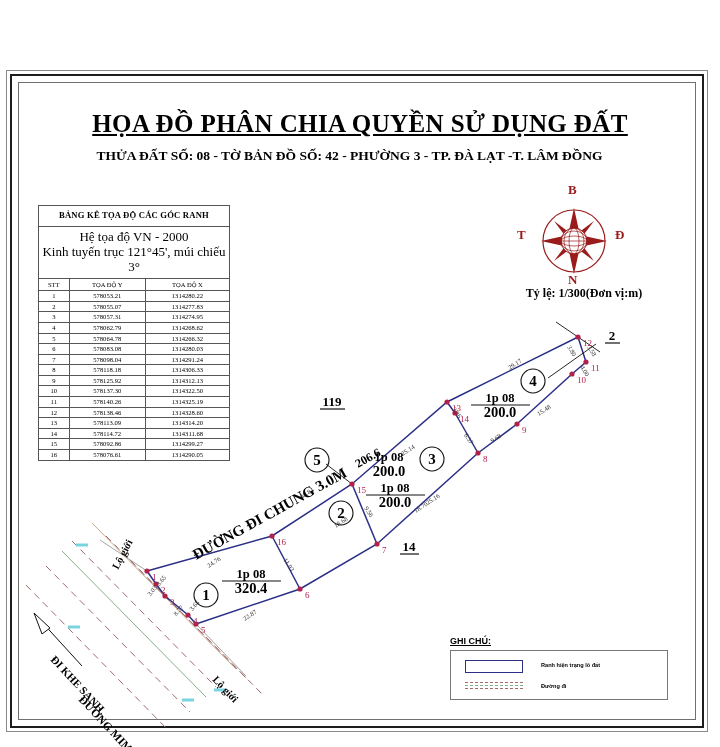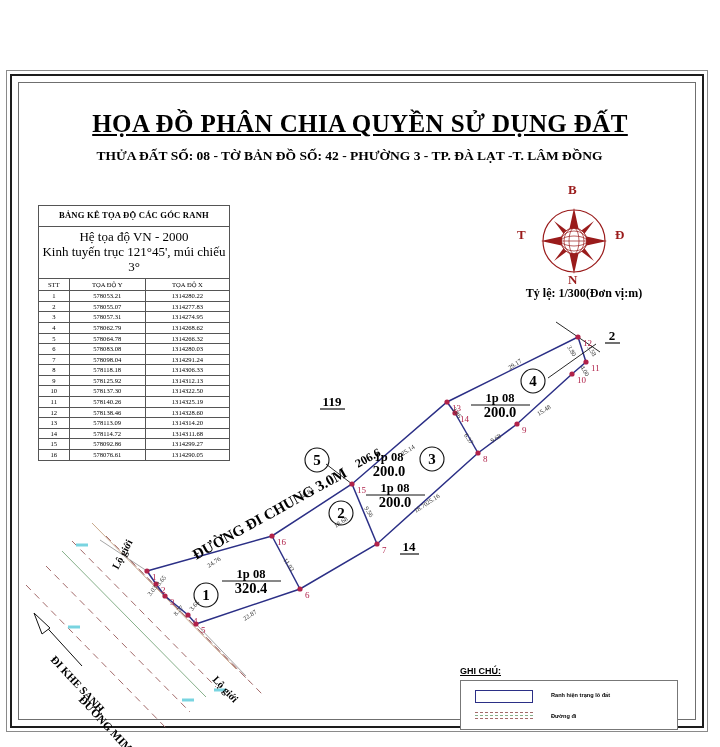--- a/index.html
+++ b/index.html
@@ -34,21 +34,21 @@
   .rowthick{border-bottom:1.6px solid #444 !important;}
 
   
   #compass{position:absolute;left:520px;top:192px;width:108px;height:98px;}
   #scale-text{position:absolute;left:494px;top:286px;width:180px;text-align:center;
       font-size:12px;font-weight:bold;font-family:"Liberation Serif",serif;}
   .cmp-letter{position:absolute;font-size:13px;font-weight:bold;color:#9a1b1b;
       font-family:"Liberation Serif",serif;}
 
   
-  #legend{position:absolute;left:460px;top:636px;width:218px;margin-top:30px;}
+  #legend{position:absolute;left:450px;top:636px;width:218px;}
   #legend-title{font-size:9px;font-weight:bold;text-decoration:underline;
       font-family:"Liberation Sans",sans-serif;margin-bottom:4px;}
   #legend-box{border:1px solid #777;height:48px;position:relative;background:#fff;}
   .lg-sym{position:absolute;left:14px;width:58px;}
   .lg-label{position:absolute;left:90px;font-size:5.6px;font-weight:bold;
       font-family:"Liberation Sans",sans-serif;}
   .lg-rect{height:11px;border:1.3px solid #2b2f86;background:#fff;}
   .lg-dash{height:0;border-top:1.1px dashed #a36a6a;margin:2px 0;}
   .lg-dash.g{border-top-color:#86b08a;}
 

